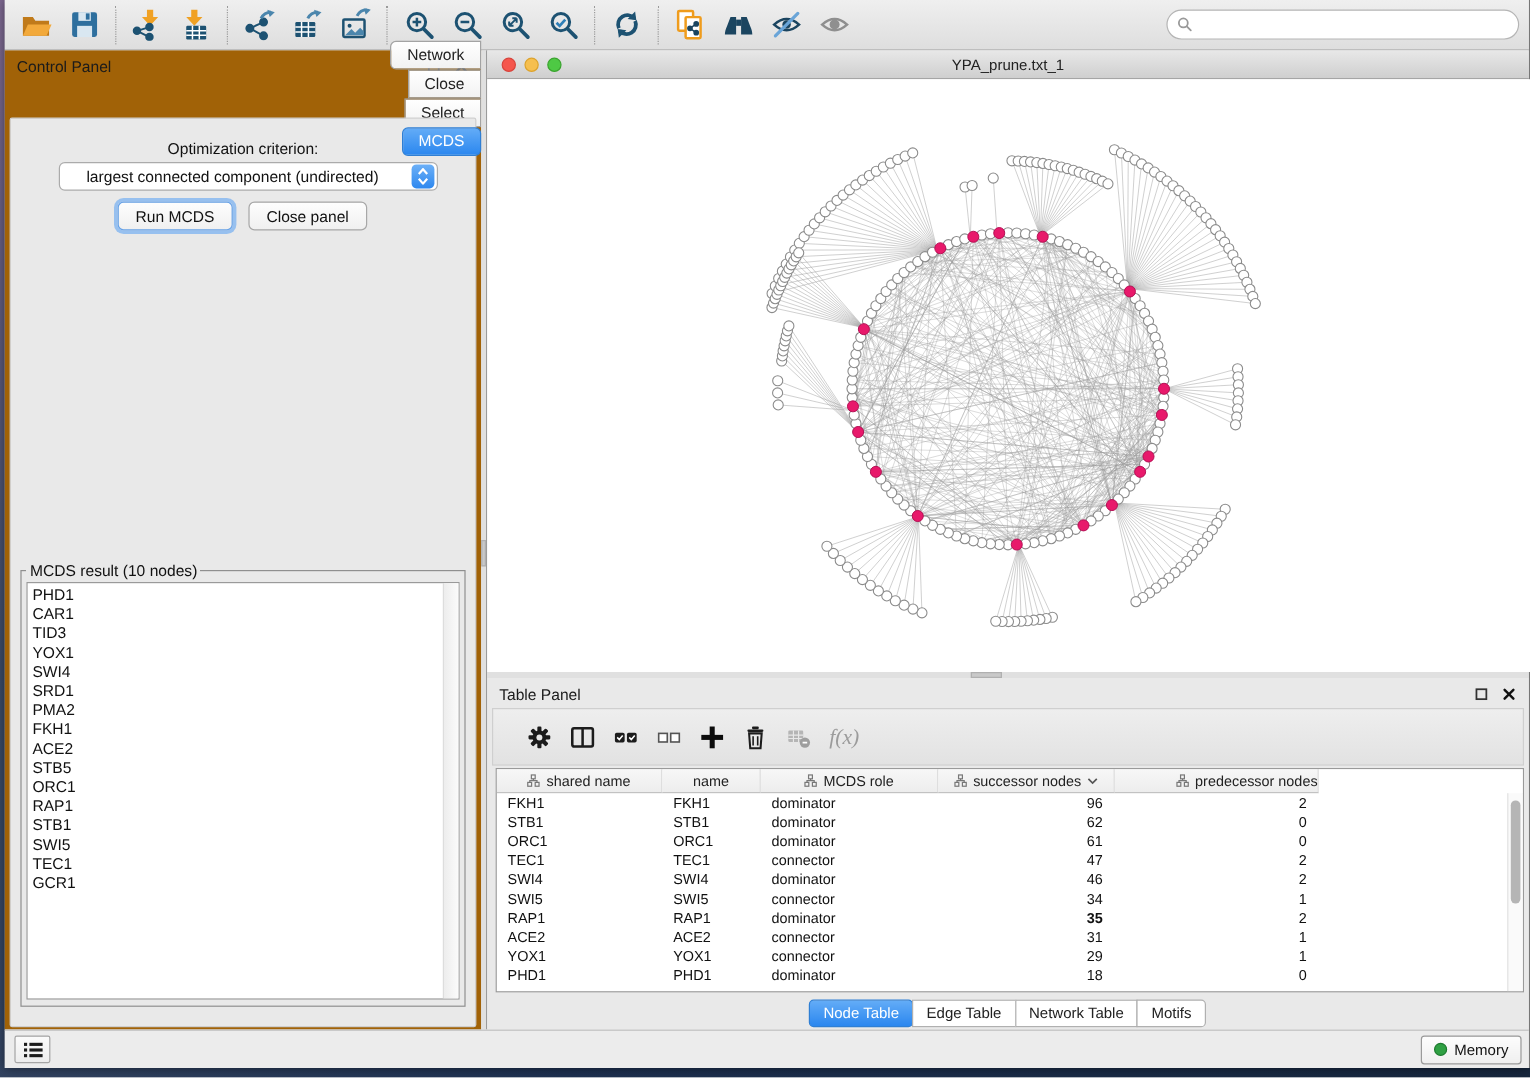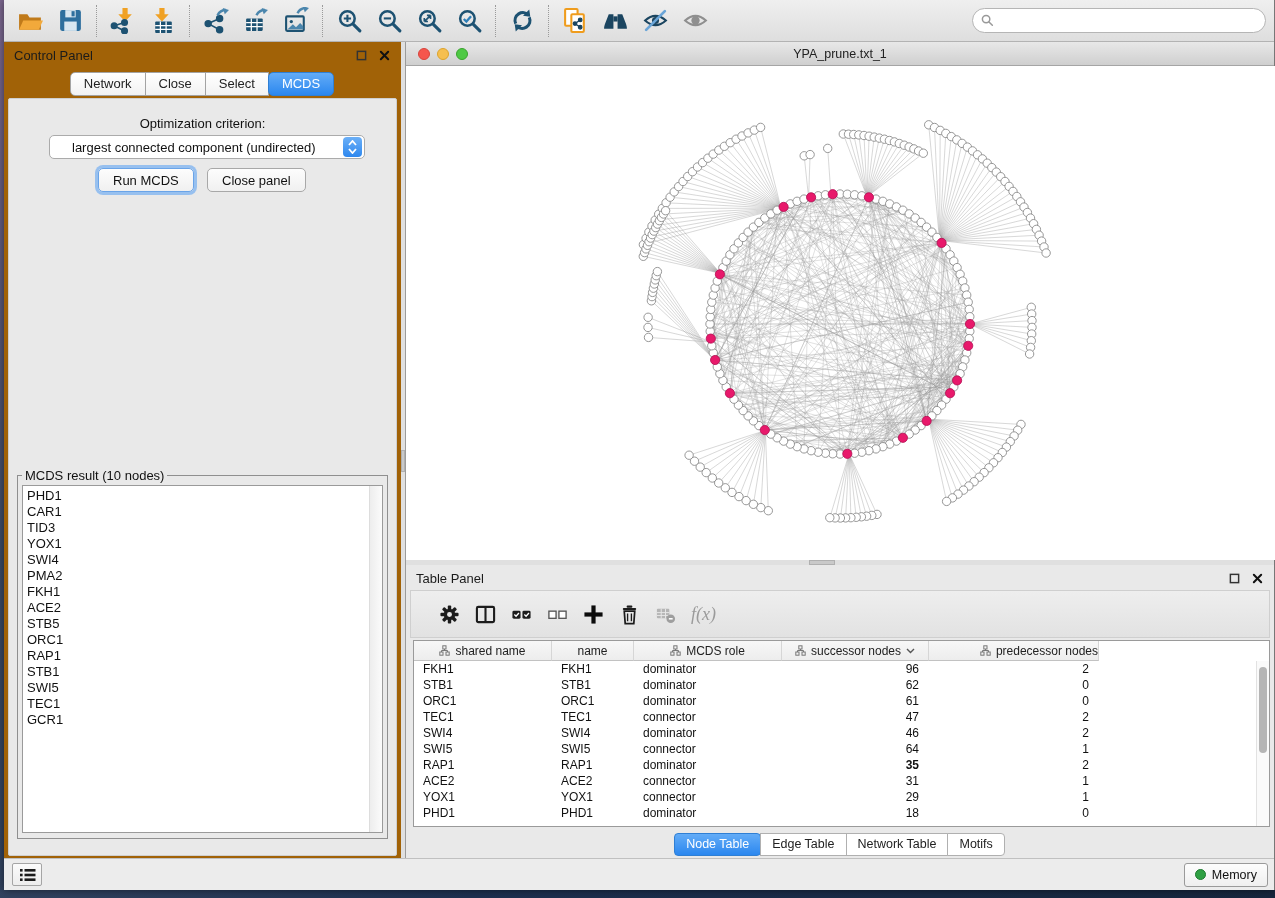--- a/index.html
+++ b/index.html
@@ -22,21 +22,21 @@
   .search-box input { border:none; outline:none; flex:1; height:20px; font-size:13px; background:transparent; padding-left:5px; }
 
   
   .main { position:absolute; left:0; top:42px; right:0; bottom:32px; }
 
   
   .control-panel { position:absolute; left:0; top:0; bottom:0; width:397px; background:#a16207; }
   .panel-title-row { height:26px; display:flex; align-items:center; padding:0 10px; font-size:13px; color:#1b1b1b; }
   .panel-title-row .spacer { flex:1; }
   .wicon { width:13px; height:13px; margin-left:10px; cursor:pointer; display:flex; align-items:center; justify-content:center; }
-  .cp-tabs { height:28px; display:flex; justify-content:center; align-items:flex-end; }
+  .cp-tabs { height:28px; display:flex; justify-content:center; align-items:flex-end;flex-direction:column; }
   .tab { padding:3px 13px 4px; font-size:13px; color:#222; background:linear-gradient(#ffffff,#f2f2f2);
     border:1px solid #a3a3a3; margin-left:-1px; cursor:pointer; position:relative; }
   .tab:first-child { border-radius:5px 0 0 5px; }
   .tab:last-child { border-radius:0 5px 5px 0; }
   .tab.active { background:linear-gradient(#63acf7,#2b87ef); color:#fff; border-color:#2f7fd4; border-radius:5px; z-index:2; }
   .cp-body { position:absolute; left:4px; right:4px; top:56px; bottom:2px; background:#e9e9e9;
     border:1px solid #cfcfcf; border-radius:2px; }
   .opt-label { position:absolute; top:17px; left:0; right:0; text-align:center; font-size:13px; color:#111; }
   .dropdown { position:absolute; top:36px; left:40px; width:316px; height:24px; background:#fff;
     border:1px solid #ababab; border-radius:5px; display:flex; align-items:center; cursor:pointer; }
@@ -298,20 +298,21 @@
         <button class="btn" id="closepanel-btn">Close panel</button>
         <fieldset class="mcds-fieldset">
           <legend>MCDS result (10 nodes)</legend>
           <div class="mcds-listwrap">
             <div class="mcds-list" id="mcds-list">
                   <div>PHD1</div>
                   <div>CAR1</div>
                   <div>TID3</div>
                   <div>YOX1</div>
                   <div>SWI4</div>
+                  <div>SRD1</div>
                   <div>PMA2</div>
                   <div>FKH1</div>
                   <div>ACE2</div>
                   <div>STB5</div>
                   <div>ORC1</div>
                   <div>RAP1</div>
                   <div>STB1</div>
                   <div>SWI5</div>
                   <div>TEC1</div>
                   <div>GCR1</div>
@@ -1294,21 +1295,21 @@
                   <div class="td l" style="width: 138px;">SWI4</div>
                   <div class="td l" style="width: 82px;">SWI4</div>
                   <div class="td l" style="width: 148px;">dominator</div>
                   <div class="td r" style="width: 147px;">46</div>
                   <div class="td r" style="width: 170px;">2</div>
                 </div>
                 <div class="trow">
                   <div class="td l" style="width: 138px;">SWI5</div>
                   <div class="td l" style="width: 82px;">SWI5</div>
                   <div class="td l" style="width: 148px;">connector</div>
-                  <div class="td r" style="width: 147px;">64</div>
+                  <div class="td r" style="width: 147px;">34</div>
                   <div class="td r" style="width: 170px;">1</div>
                 </div>
                 <div class="trow">
                   <div class="td l" style="width: 138px;">RAP1</div>
                   <div class="td l" style="width: 82px;">RAP1</div>
                   <div class="td l" style="width: 148px;">dominator</div>
                   <div class="td r" style="width: 147px; font-weight: bold;">35</div>
                   <div class="td r" style="width: 170px;">2</div>
                 </div>
                 <div class="trow">

